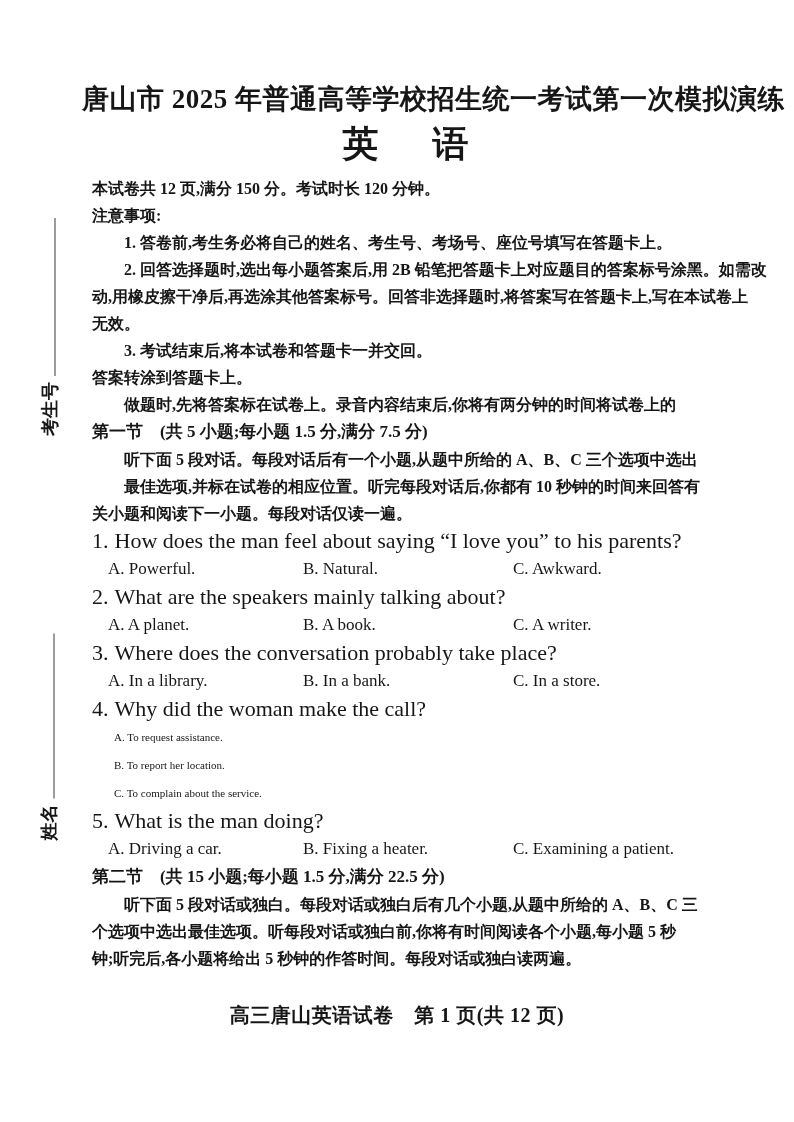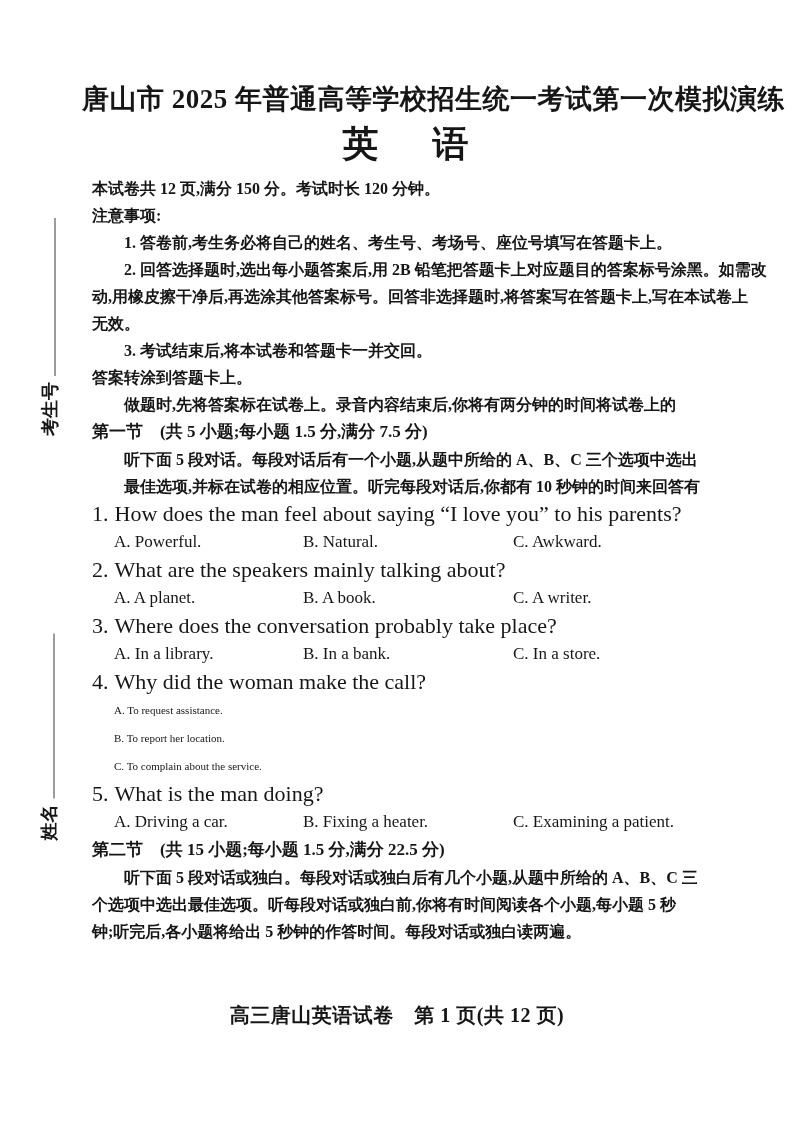--- a/index.html
+++ b/index.html
@@ -26,21 +26,21 @@
   }
   .zh { font-weight:bold; }
   .line { font-size:16px; line-height:27px; white-space:nowrap; }
   .indent { padding-left:32px; }
   .exam-info { margin-top:5px; }
   .part-heading { font-size:19px; font-weight:bold; line-height:29px; white-space:nowrap; }
   .sec-heading { font-size:17px; font-weight:bold; line-height:28px; white-space:nowrap; }
   .qline { font-size:22px; line-height:28px; height:28px; white-space:nowrap; }
   .qnum { margin-right:6px; }
   .optrow { position:relative; height:28px; font-size:17px; line-height:28px; }
-  .optA { position:absolute; left:22px; white-space:nowrap; }
+  .optA { position:absolute; left:16px; white-space:nowrap; }
   .optB { position:absolute; left:211px; white-space:nowrap; }
   .optC { position:absolute; left:421px; white-space:nowrap; }
   .optstack { padding-left:22px; font-size:11px; line-height:28px; height:28px; white-space:nowrap; }
   .v-field {
     position:absolute; white-space:nowrap;
     font-size:18px; font-weight:600; line-height:26px;
   }
   .v-inner { display:inline-block; }
   .v-blank {
     display:inline-block; height:19px; margin-left:6px;
@@ -81,20 +81,21 @@
     <div class="line zh">动,用橡皮擦干净后,再选涂其他答案标号。回答非选择题时,将答案写在答题卡上,写在本试卷上</div>
     <div class="line zh">无效。</div>
     <div class="line zh indent">3. 考试结束后,将本试卷和答题卡一并交回。</div>
 
     <div class="line zh">答案转涂到答题卡上。</div>
     <div class="line zh indent">做题时,先将答案标在试卷上。录音内容结束后,你将有两分钟的时间将试卷上的</div>
 
     <div class="sec-heading">第一节　(共 5 小题;每小题 1.5 分,满分 7.5 分)</div>
     <div class="line zh indent">听下面 5 段对话。每段对话后有一个小题,从题中所给的 A、B、C 三个选项中选出</div>
     <div class="line zh indent" style="padding-left:32px">最佳选项,并标在试卷的相应位置。听完每段对话后,你都有 10 秒钟的时间来回答有</div>
+    <div class="line zh">关小题和阅读下一小题。每段对话仅读一遍。</div>
 
     <div class="qline">
       <span class="qnum">1.</span><span>How does the man feel about saying “I love you” to his parents?</span>
     </div>
     <div class="optrow">
       <span class="optA">A. Powerful.</span>
       <span class="optB">B. Natural.</span>
       <span class="optC">C. Awkward.</span>
     </div>
 

